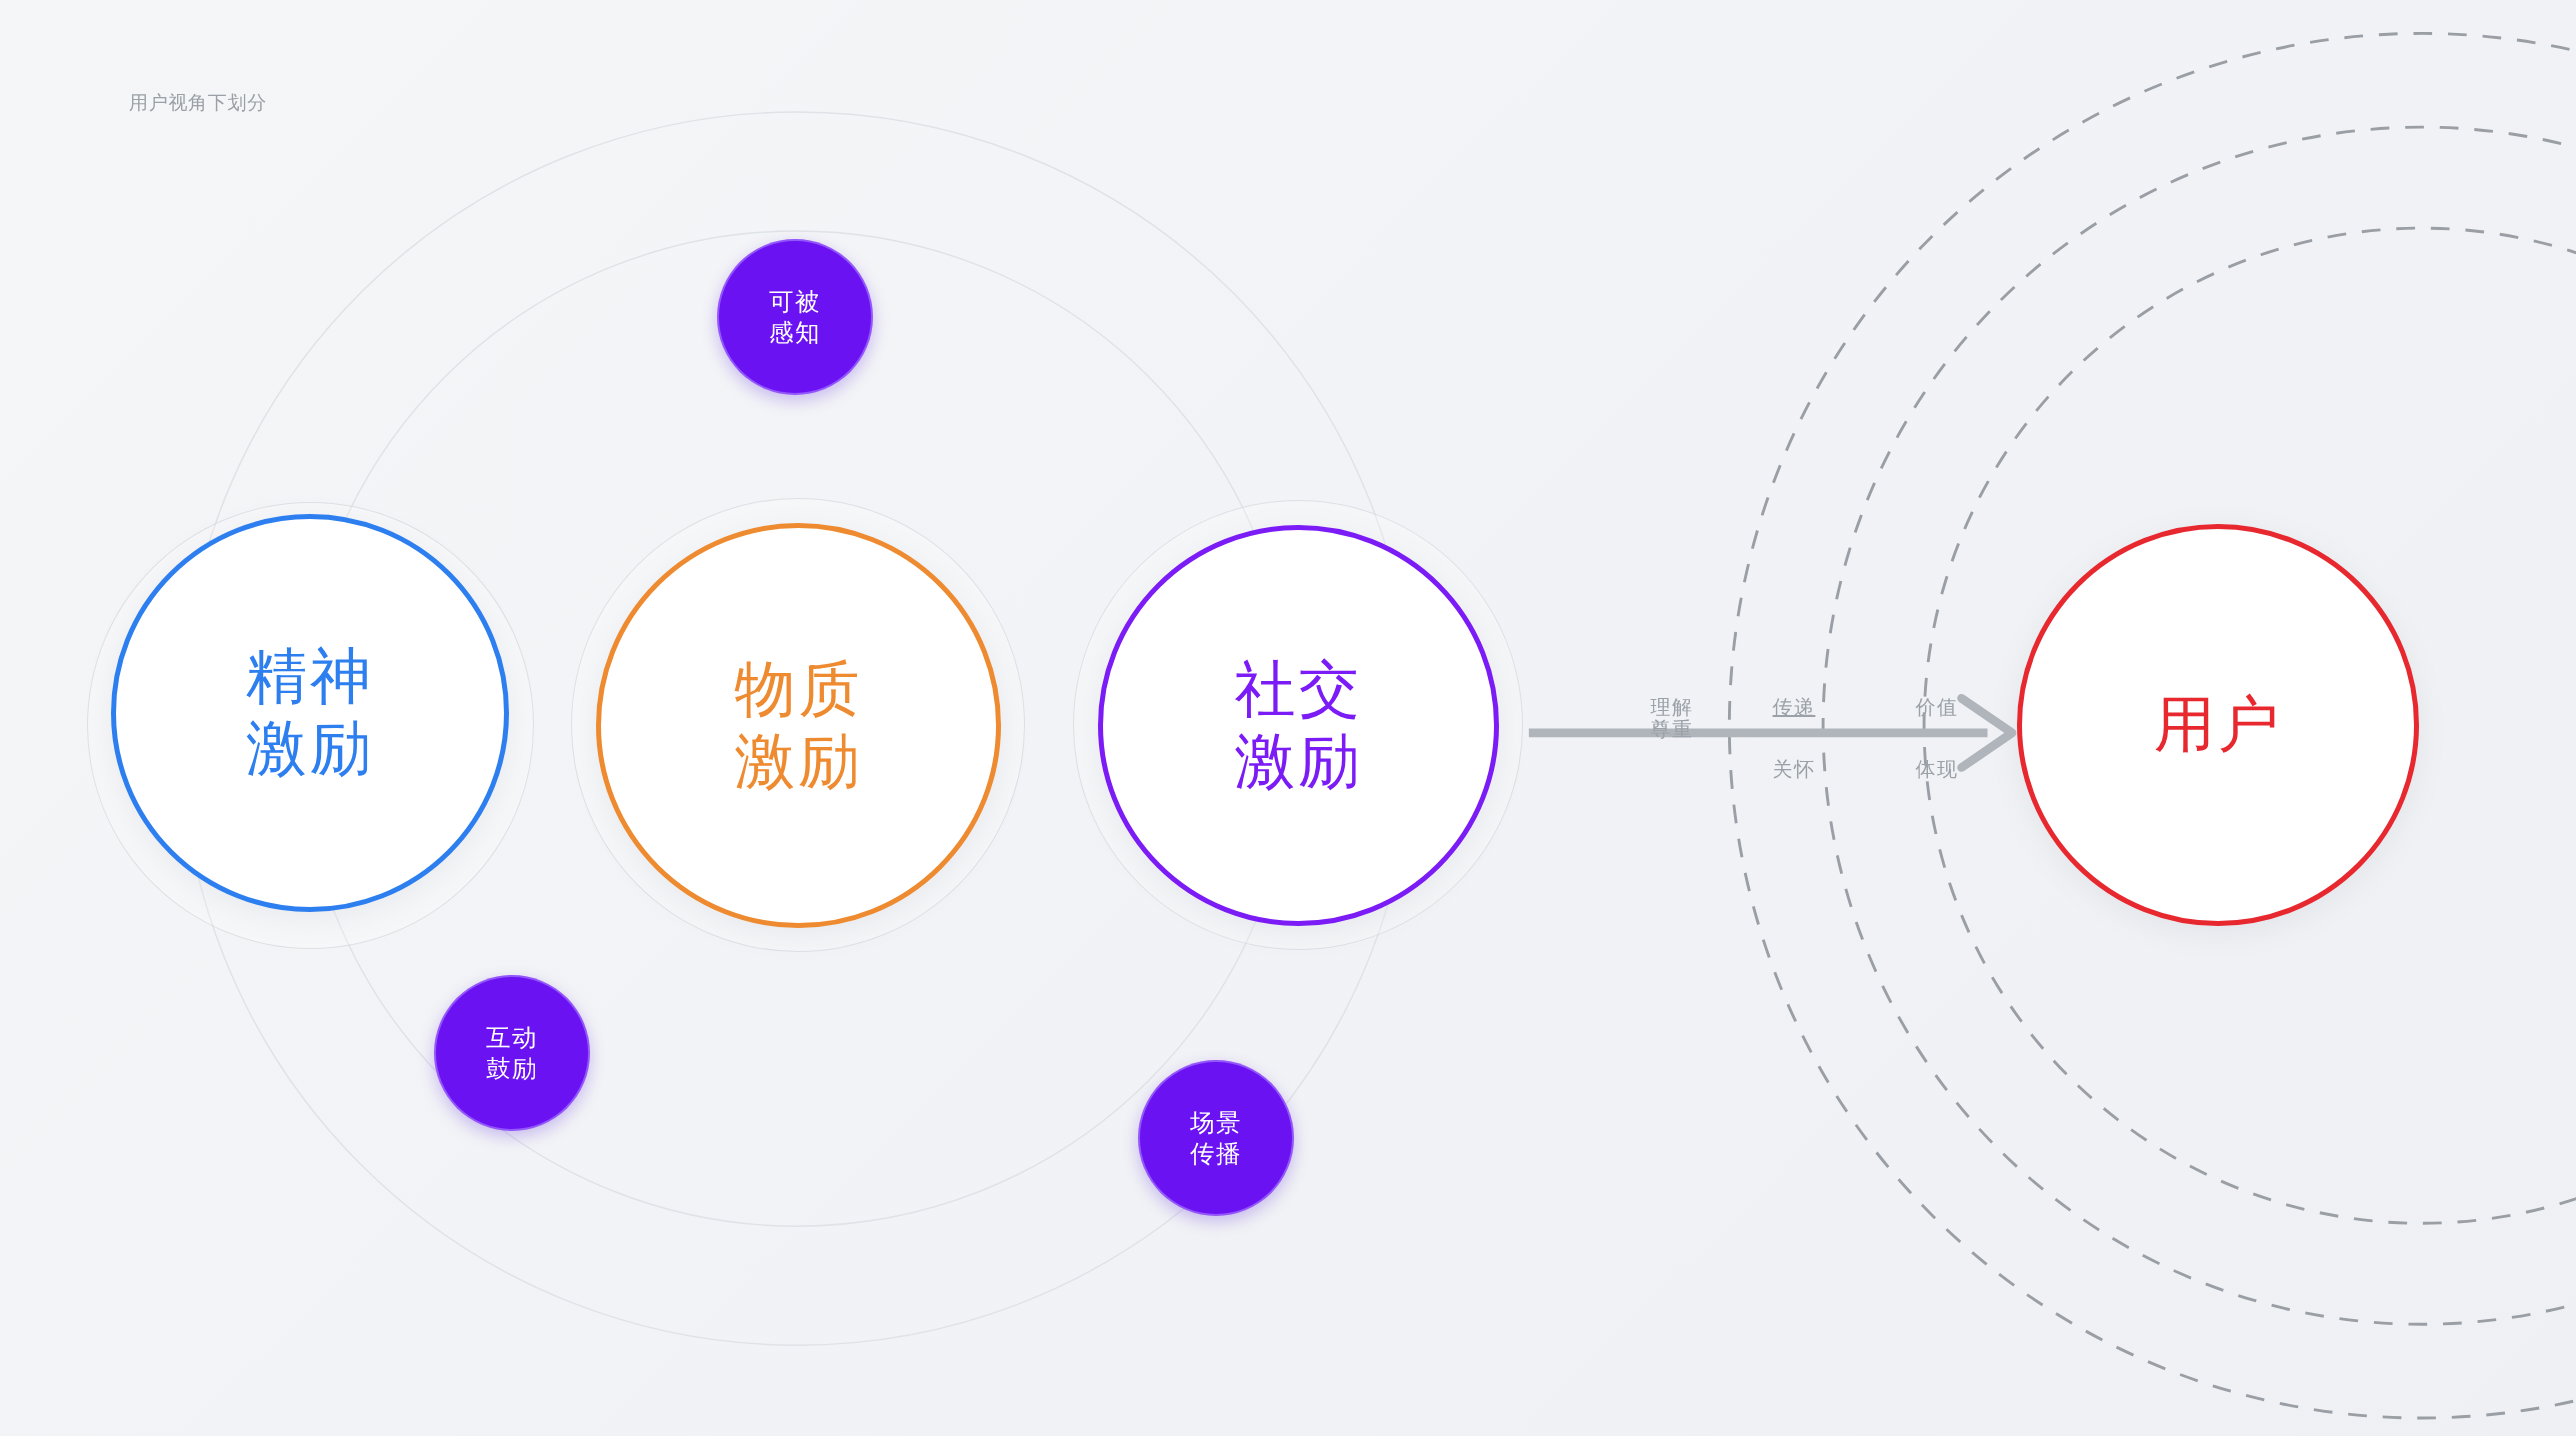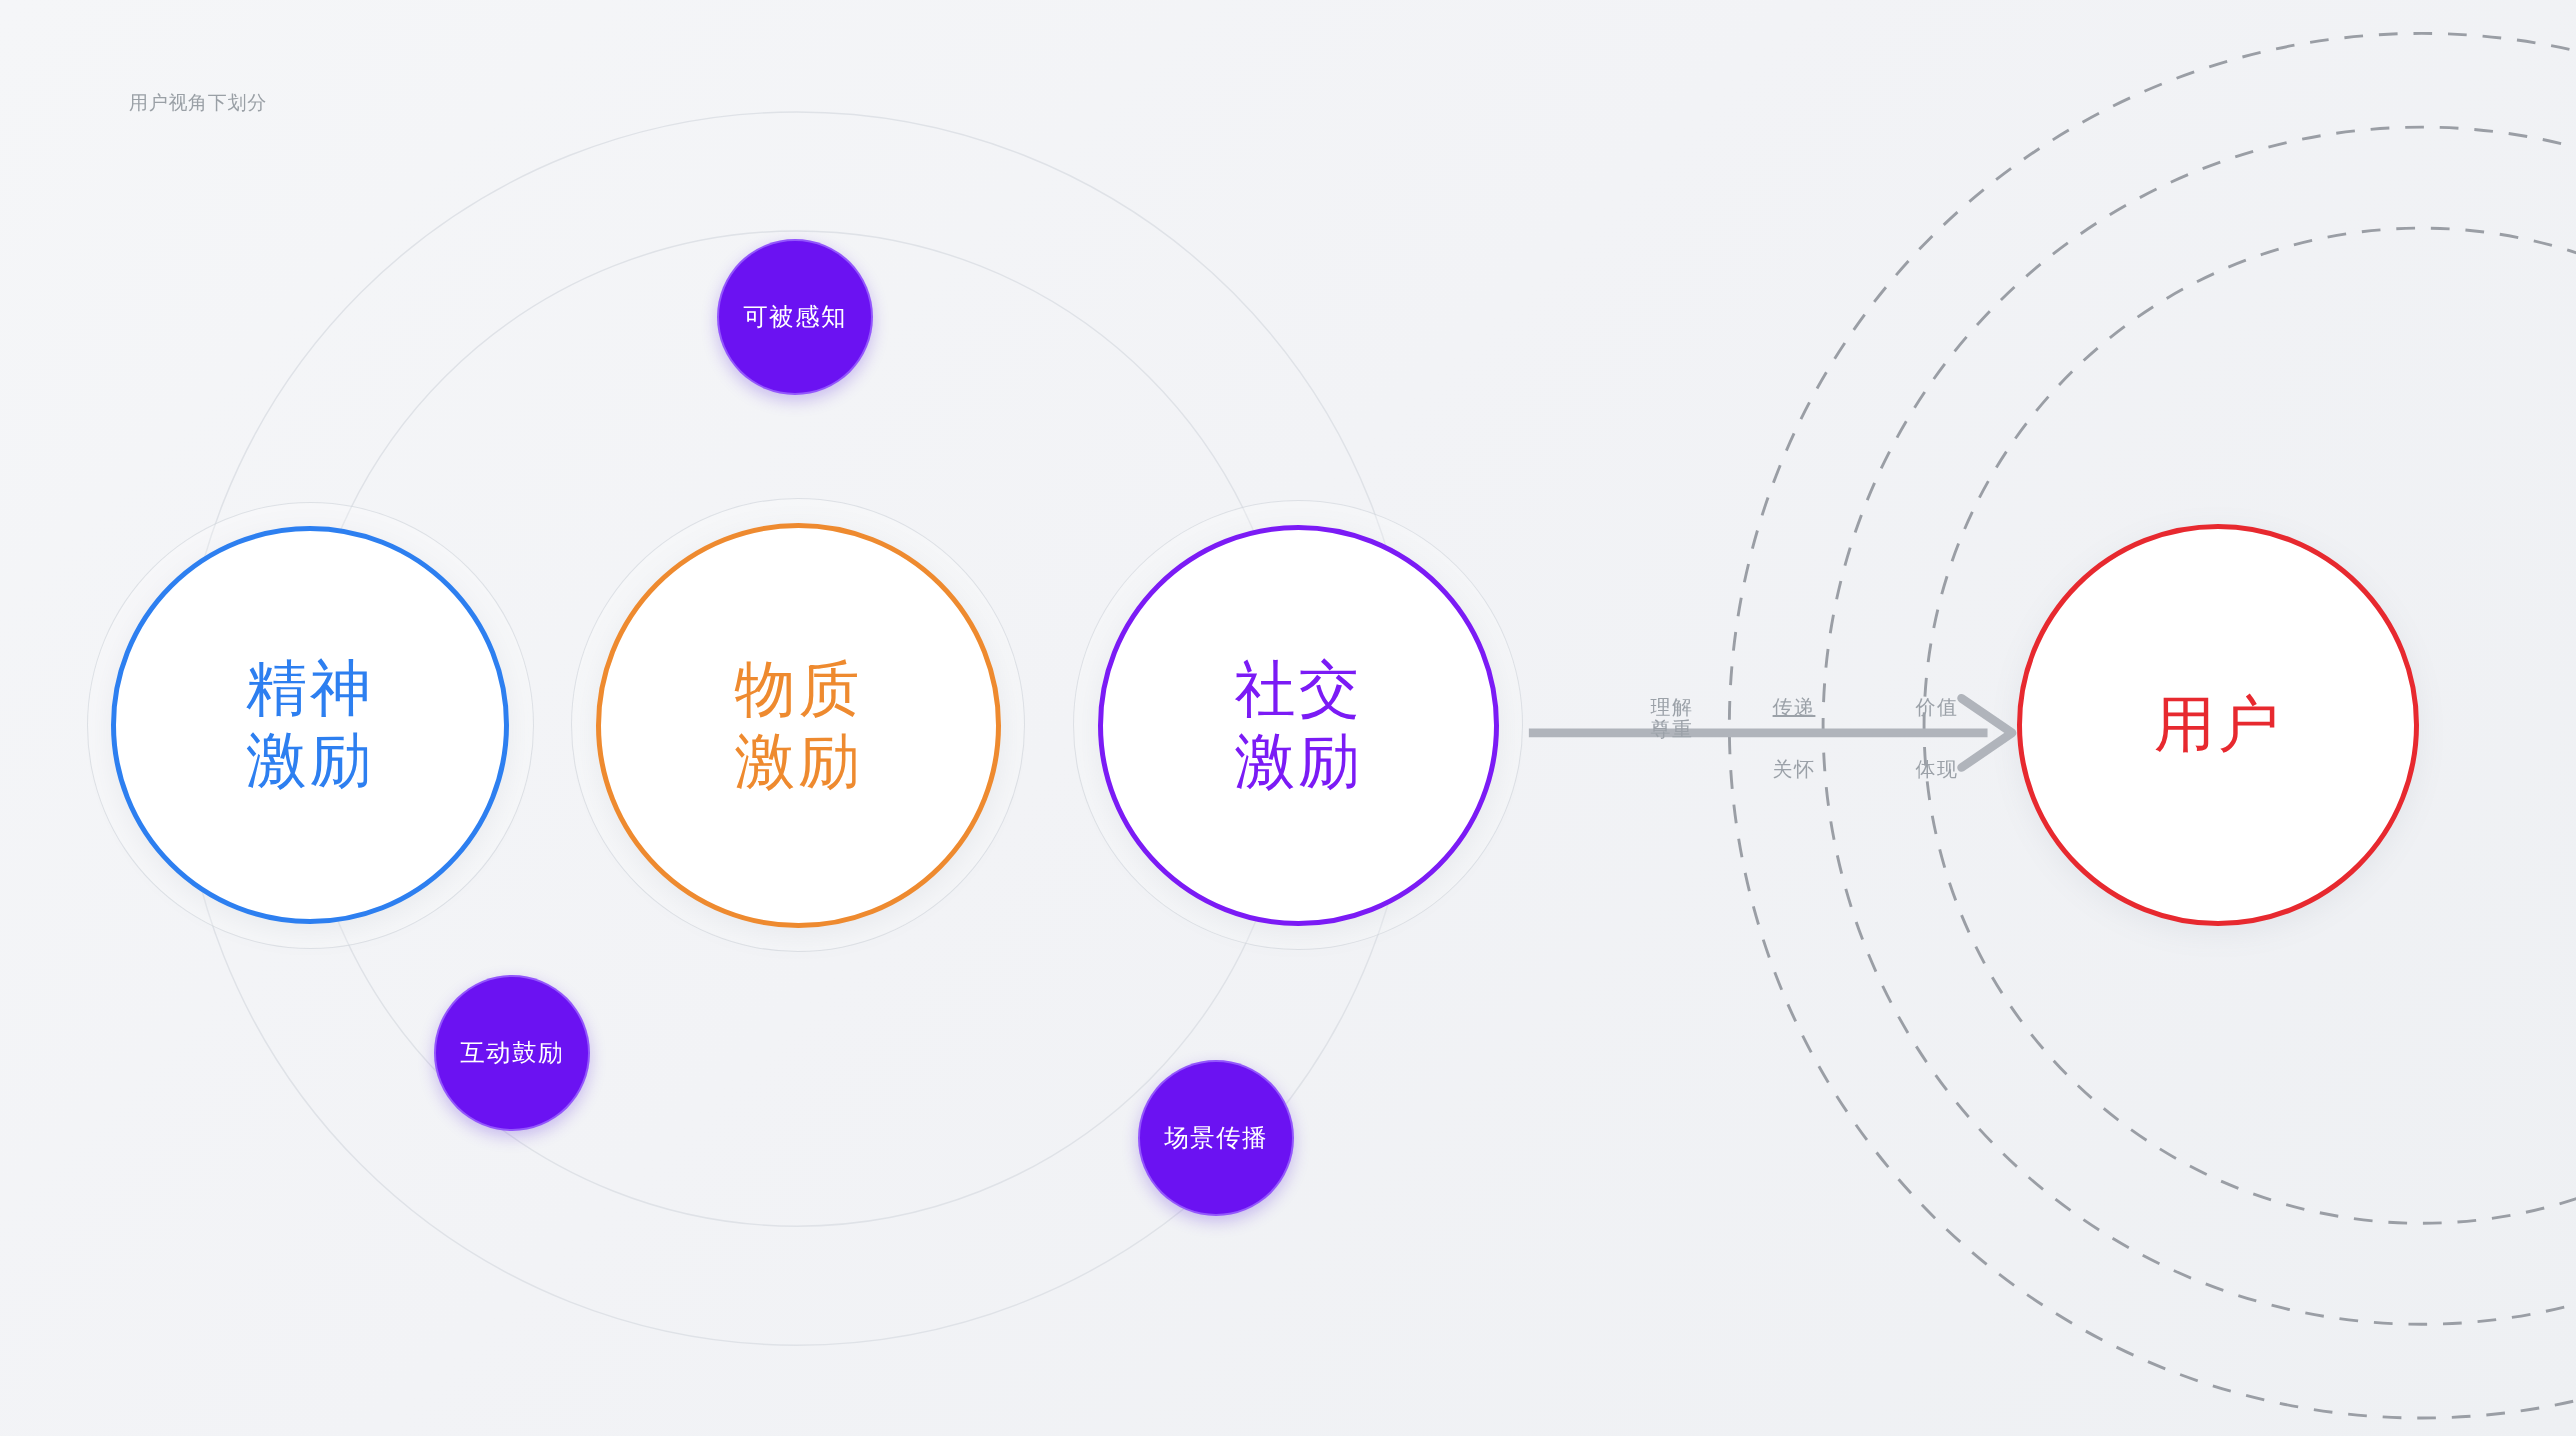--- a/index.html
+++ b/index.html
@@ -78,21 +78,21 @@
     border: 1.4px solid rgba(200,205,214,0.55);
     background: rgba(255,255,255,0.25);
     box-sizing: border-box;
   }
 
   
   .badge {
     position: absolute;
     border-radius: 50%;
     display: flex;
-    flex-direction: row;
+    flex-direction: column;
     align-items: center;
     justify-content: center;
     color: #ffffff;
     box-sizing: border-box;
     box-shadow: 0 5.8px 16px rgba(90,40,220,0.28);
   }
   .badge .bline {
     font-size: 24.5px;
     line-height: 1.28;
     letter-spacing: 1.4px;
@@ -125,21 +125,21 @@
         <circle cx="3358" cy="1006" r="690" fill="none" stroke="#9a9ea5" stroke-width="4" stroke-dasharray="26 22"></circle>
       </g>
   </svg>
 
   <div class="header">
     <div class="subtitle">用户视角下划分</div>
   </div>
 
   <div id="main-circles-host">
       <div class="halo" style="left: 87px; top: 502px; height: 447px; width: 447px;"></div>
-      <div class="main-circle" style="left: 111px; top: 526px; height: 398px; width: 398px; border: 5px solid rgb(45, 127, 240);">
+      <div class="main-circle" style="left: 111px; top: 514px; height: 398px; width: 398px; border: 5px solid rgb(45, 127, 240);">
         <div class="line" style="color: rgb(45, 127, 240);">精神</div>
         <div class="line" style="color: rgb(45, 127, 240);">激励</div>
       </div>
       <div class="halo" style="left: 571px; top: 498px; height: 454px; width: 454px;"></div>
       <div class="main-circle" style="left: 596px; top: 523px; height: 405px; width: 405px; border: 5px solid rgb(238, 138, 47);">
         <div class="line" style="color: rgb(238, 138, 47);">物质</div>
         <div class="line" style="color: rgb(238, 138, 47);">激励</div>
       </div>
       <div class="halo" style="left: 1073px; top: 500px; height: 450px; width: 450px;"></div>
       <div class="main-circle" style="left: 1098px; top: 525px; height: 401px; width: 401px; border: 5px solid rgb(123, 27, 245);">

